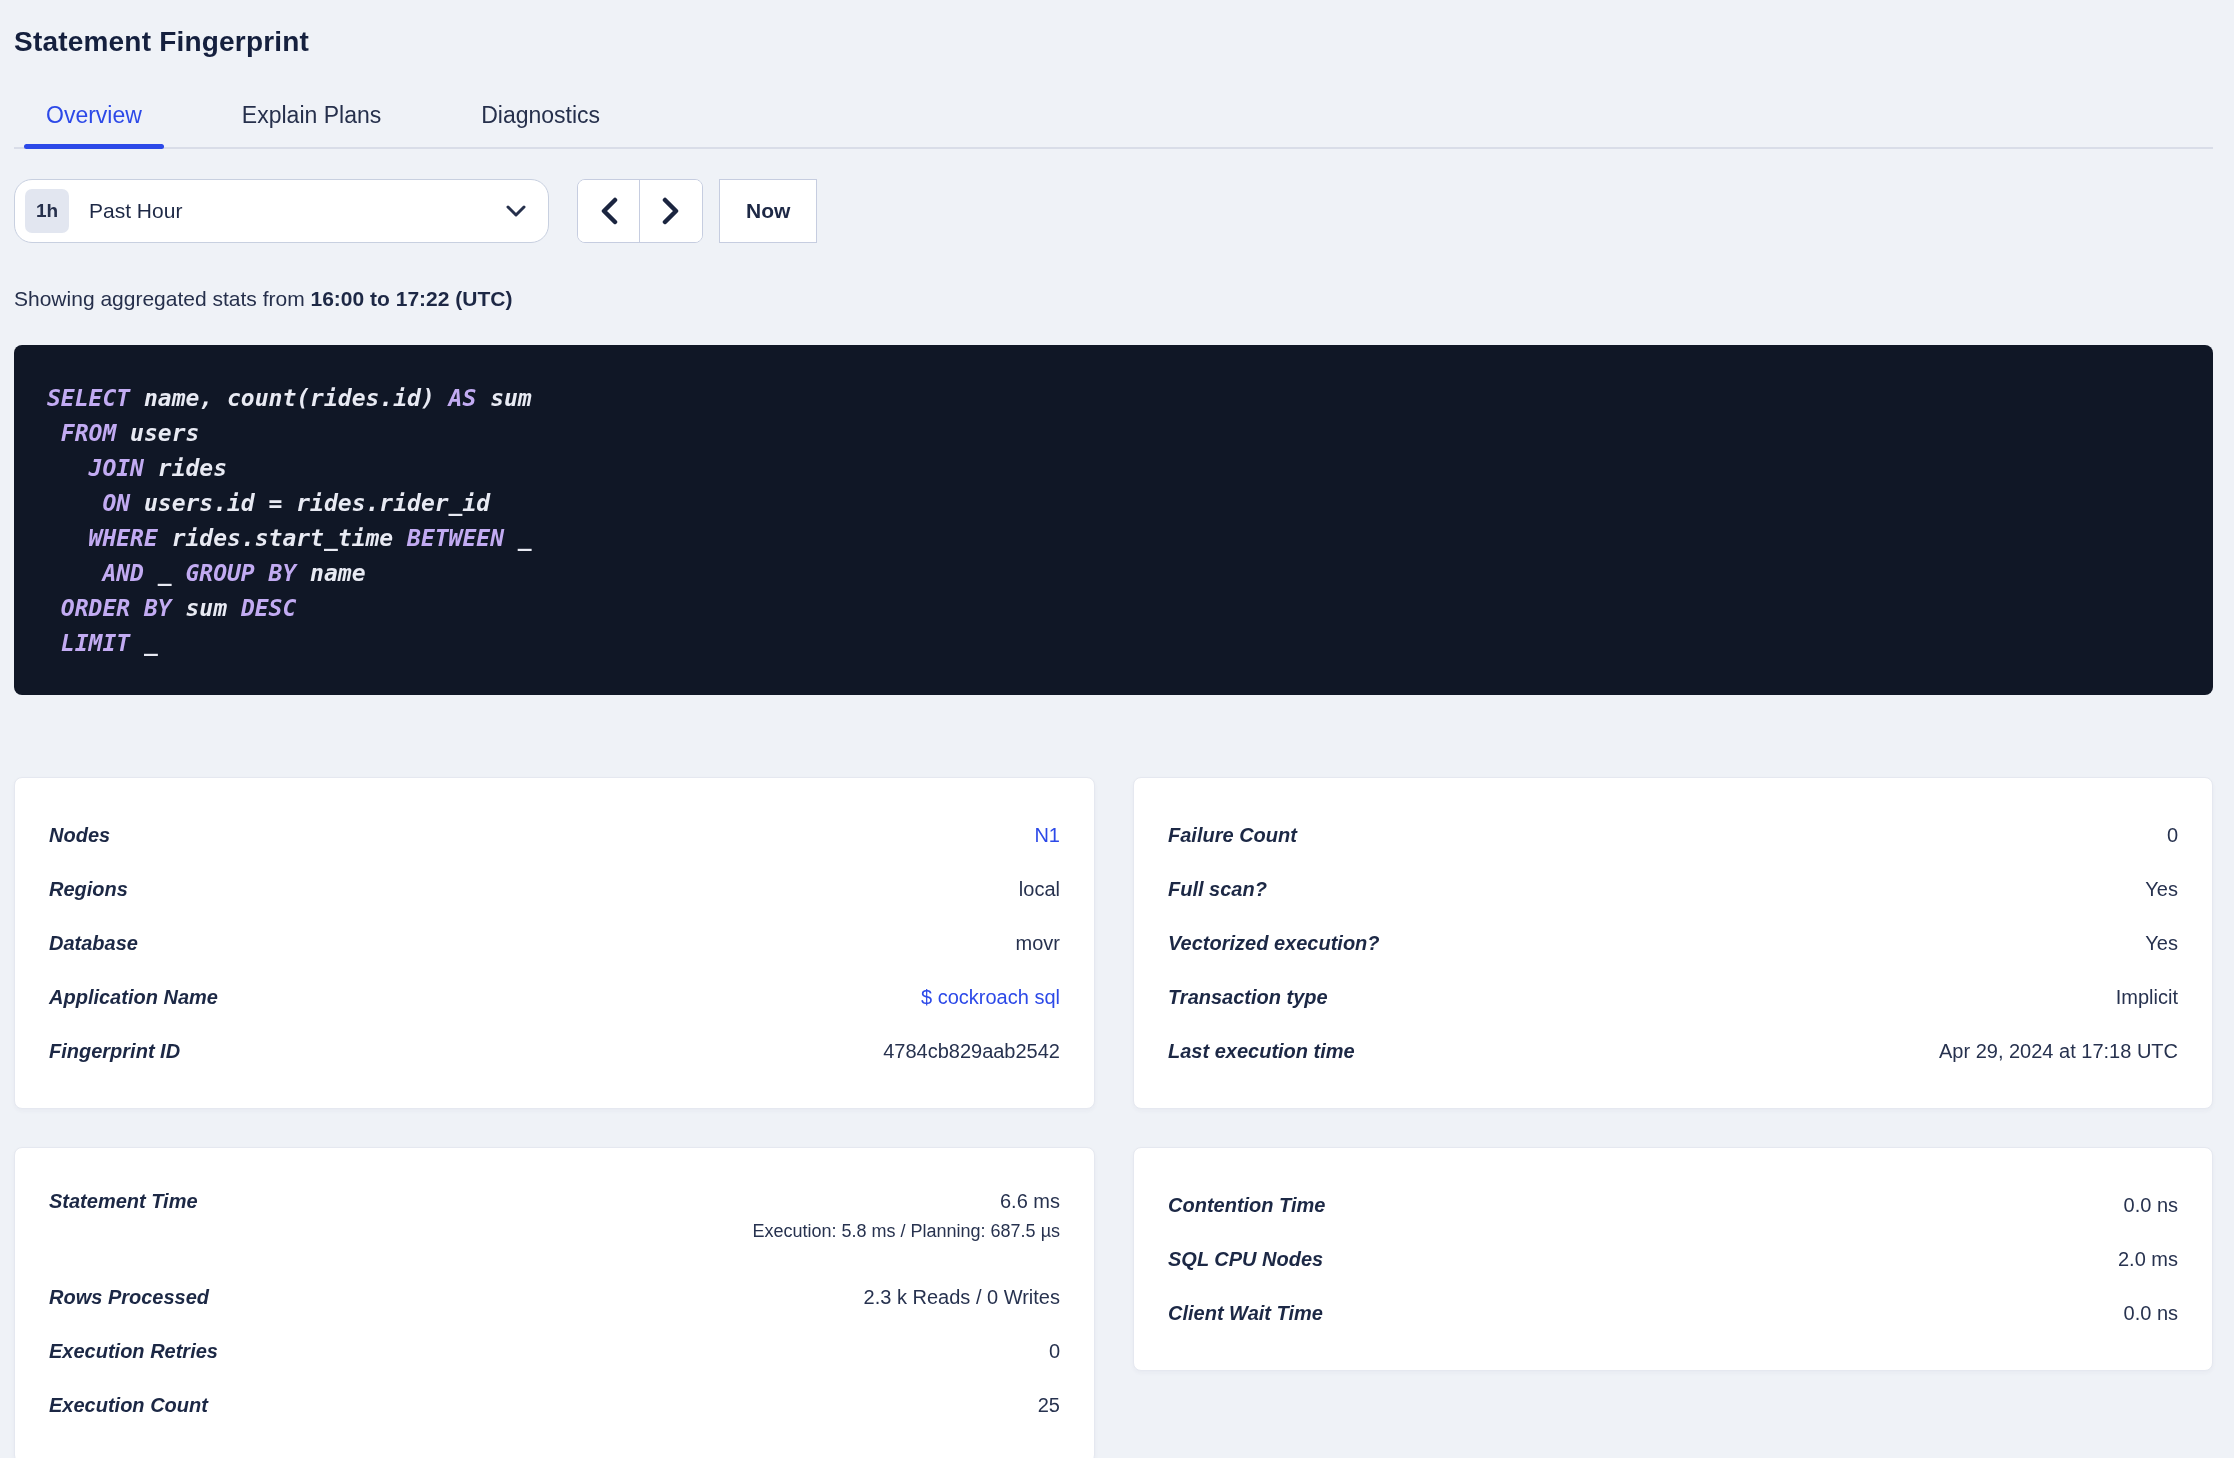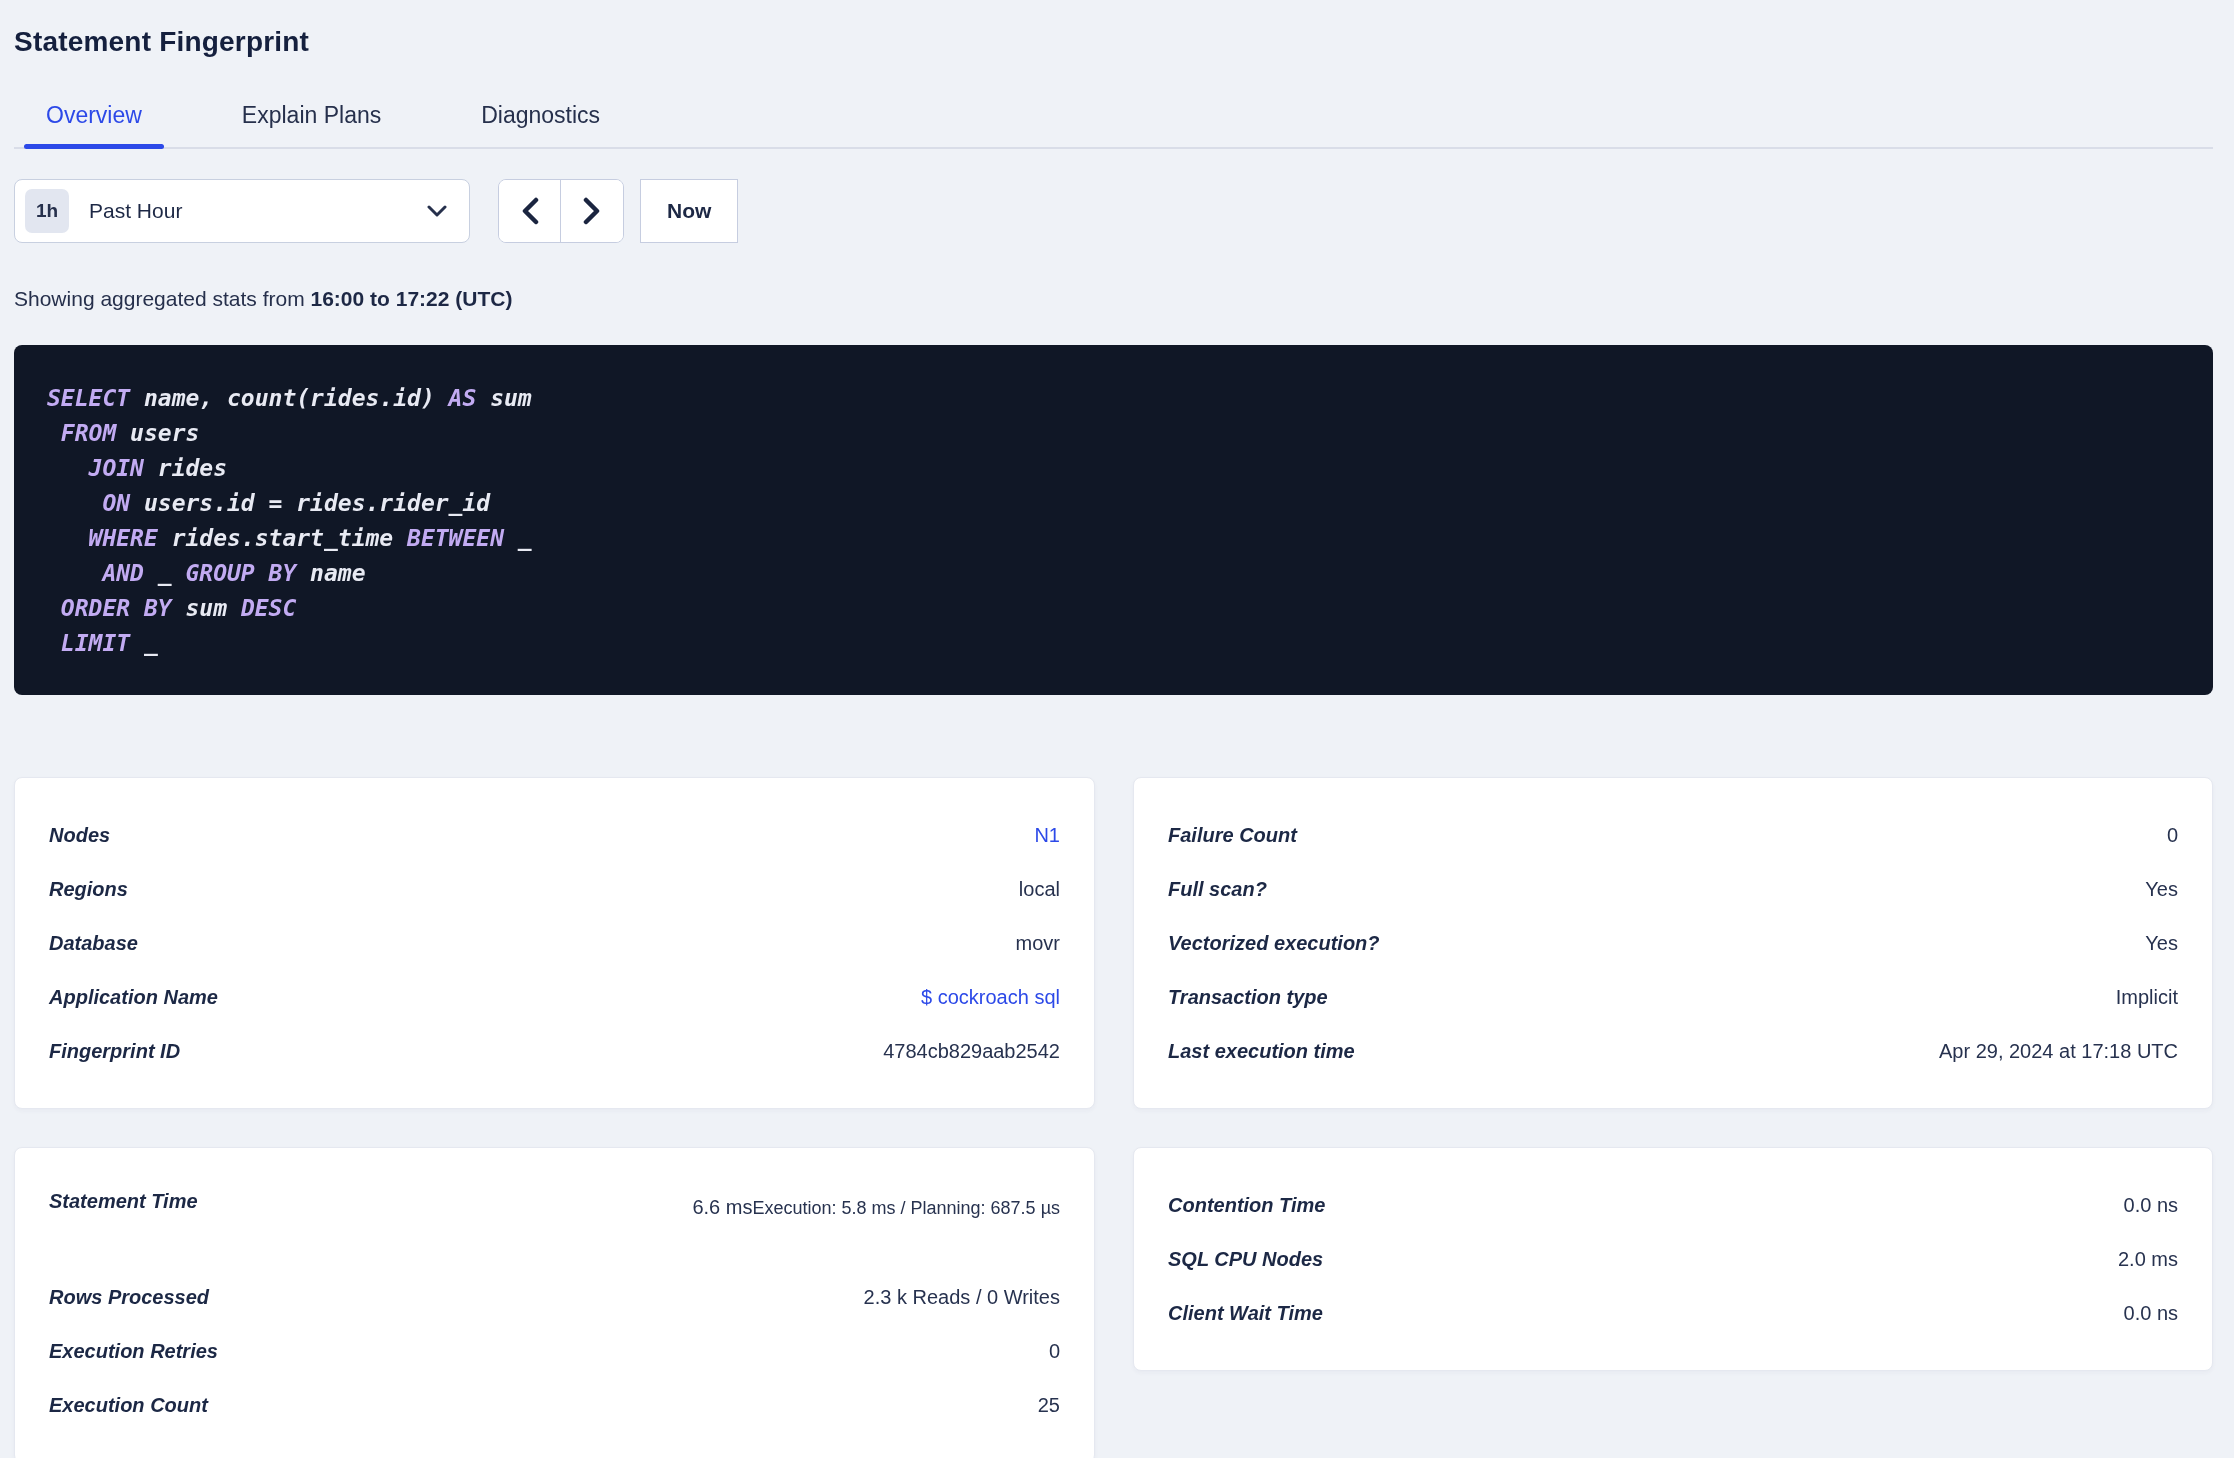--- a/index.html
+++ b/index.html
@@ -47,26 +47,26 @@
     height: 5px;
     background: #2c49e8;
     border-radius: 4px;
   }
 
   
   .toolbar { display: flex; align-items: center; margin-top: 30px; }
   .time-select {
     display: flex;
     align-items: center;
-    width: 456px;
+    width: 535px;
     height: 64px;
     padding: 0 22px 0 10px;
     background: #fff;
     border: 1px solid #c8d0e0;
-    border-radius: 8px;
+    border-radius: 18px;
     cursor: pointer;
     font-family: inherit;
   }
   .badge-1h {
     display: flex;
     align-items: center;
     justify-content: center;
     width: 44px;
     height: 44px;
     background: #e2e6f0;
@@ -161,21 +161,21 @@
   .row {
     display: flex;
     align-items: center;
     justify-content: space-between;
     height: 54px;
   }
   .row.row-multi { height: 92px; align-items: flex-start; padding-top: 12px; }
   .lbl { font-size: 20px; font-weight: 700; color: #1c2845; font-style: italic; }
   .val { font-size: 20px; color: #27324f; text-align: right; }
   .val.link { color: #2c49e8; cursor: pointer; }
-  .val-stack { display: flex; flex-direction: row; align-items: flex-end; }
+  .val-stack { display: flex; flex-direction: column; align-items: flex-end; }
   .val-stack .sub { margin-top: 8px; font-size: 18px; color: #27324f; }
 </style>
 </head>
 <body>
 
 <div class="wrap">
 
   <h1 class="page-title">Statement Fingerprint</h1>
 
   <nav class="tabs">

